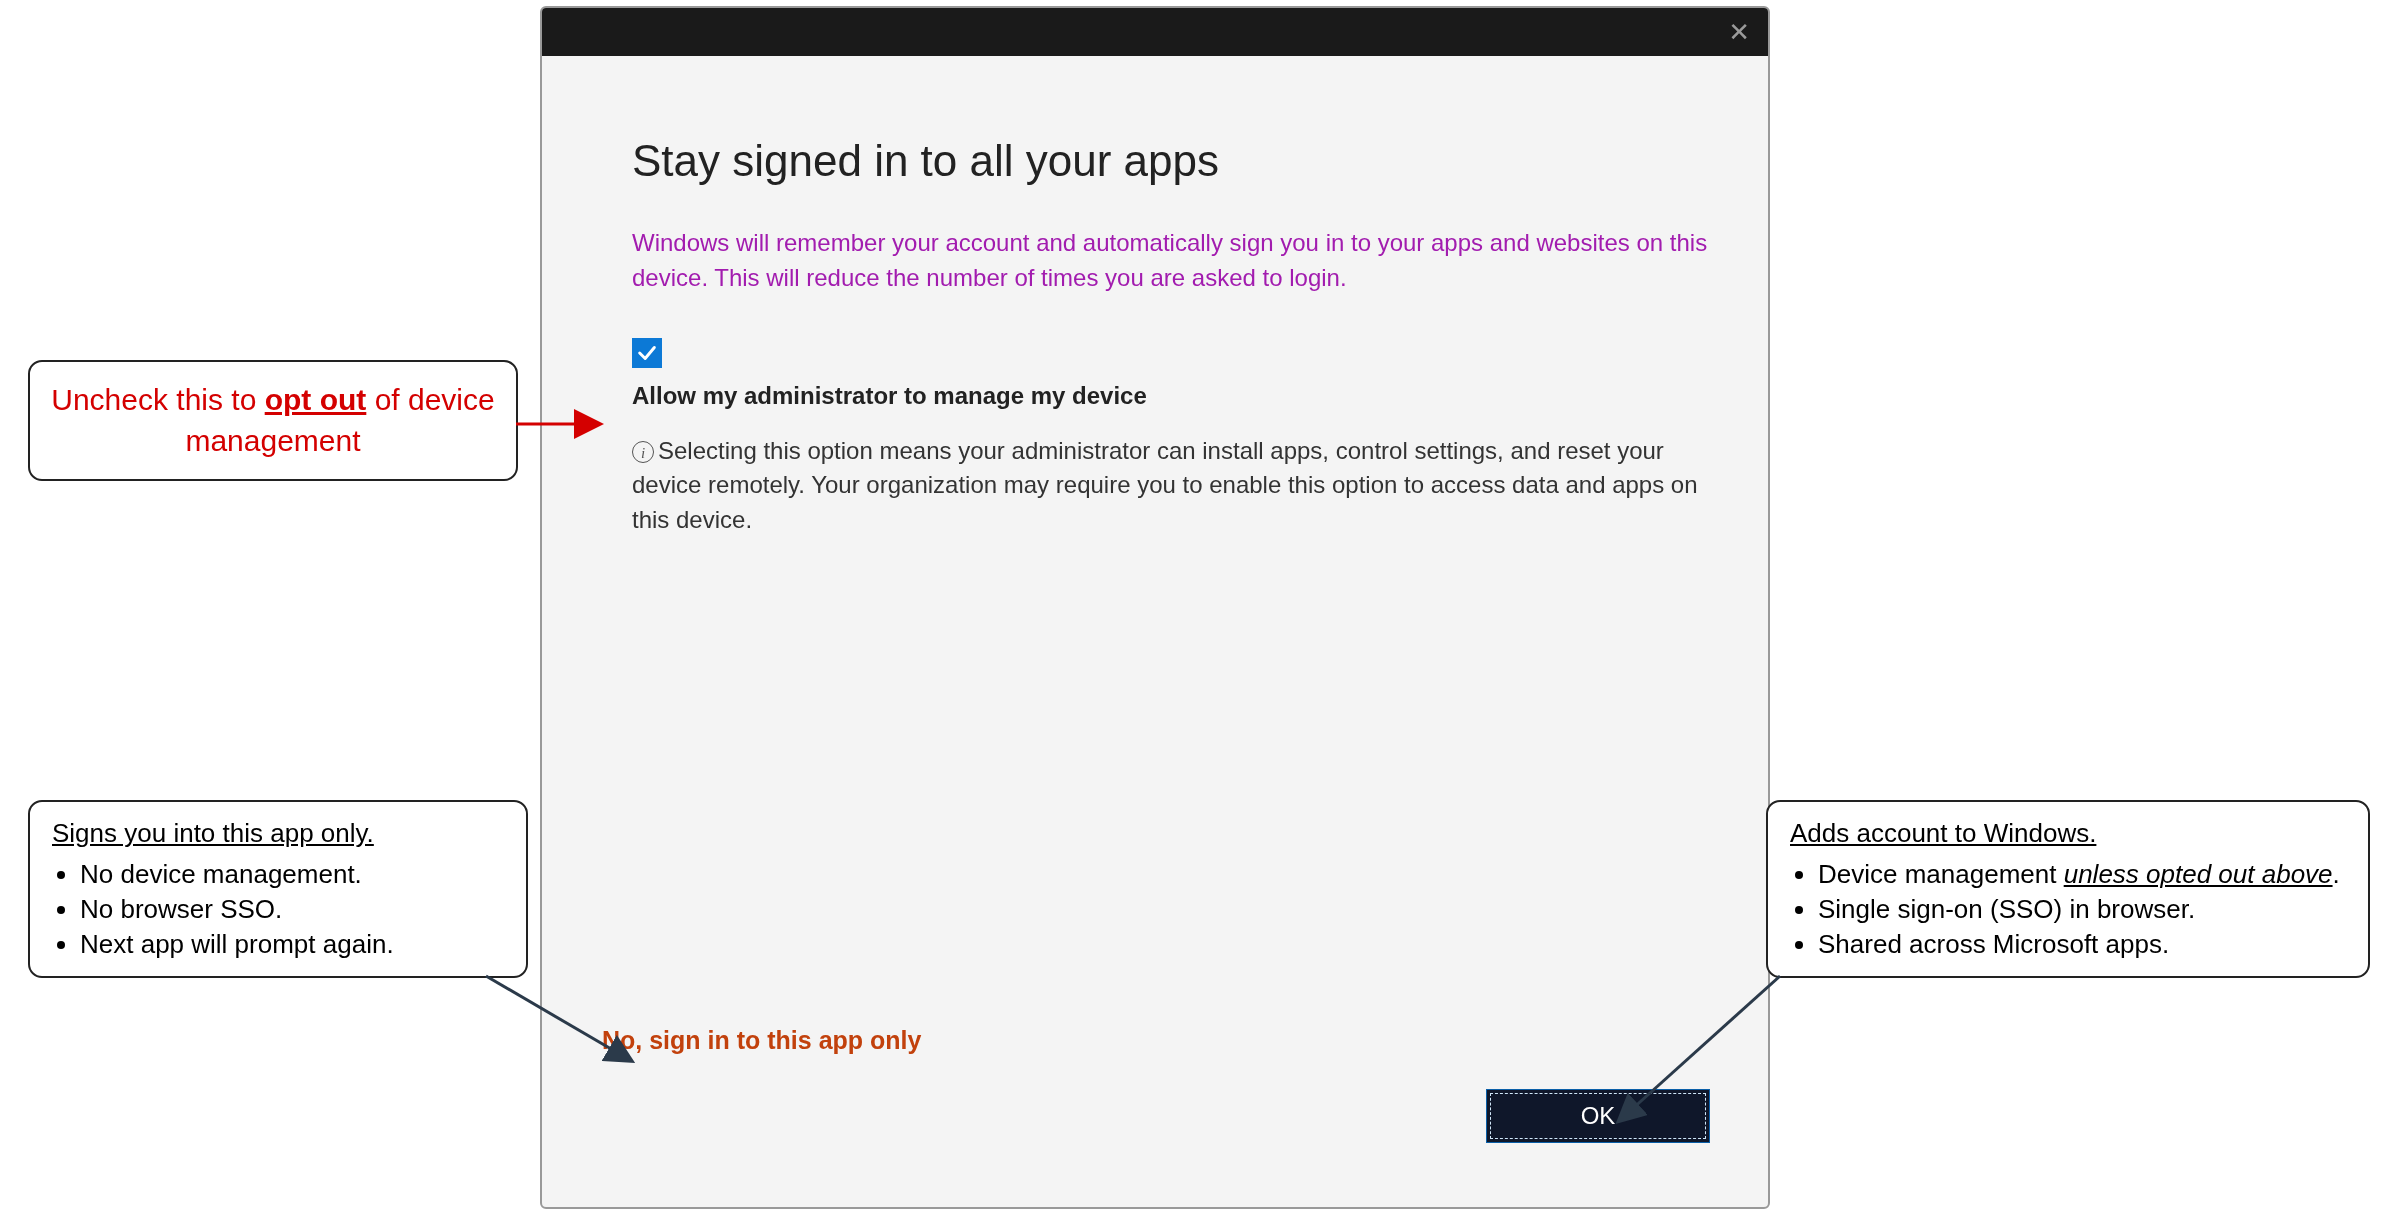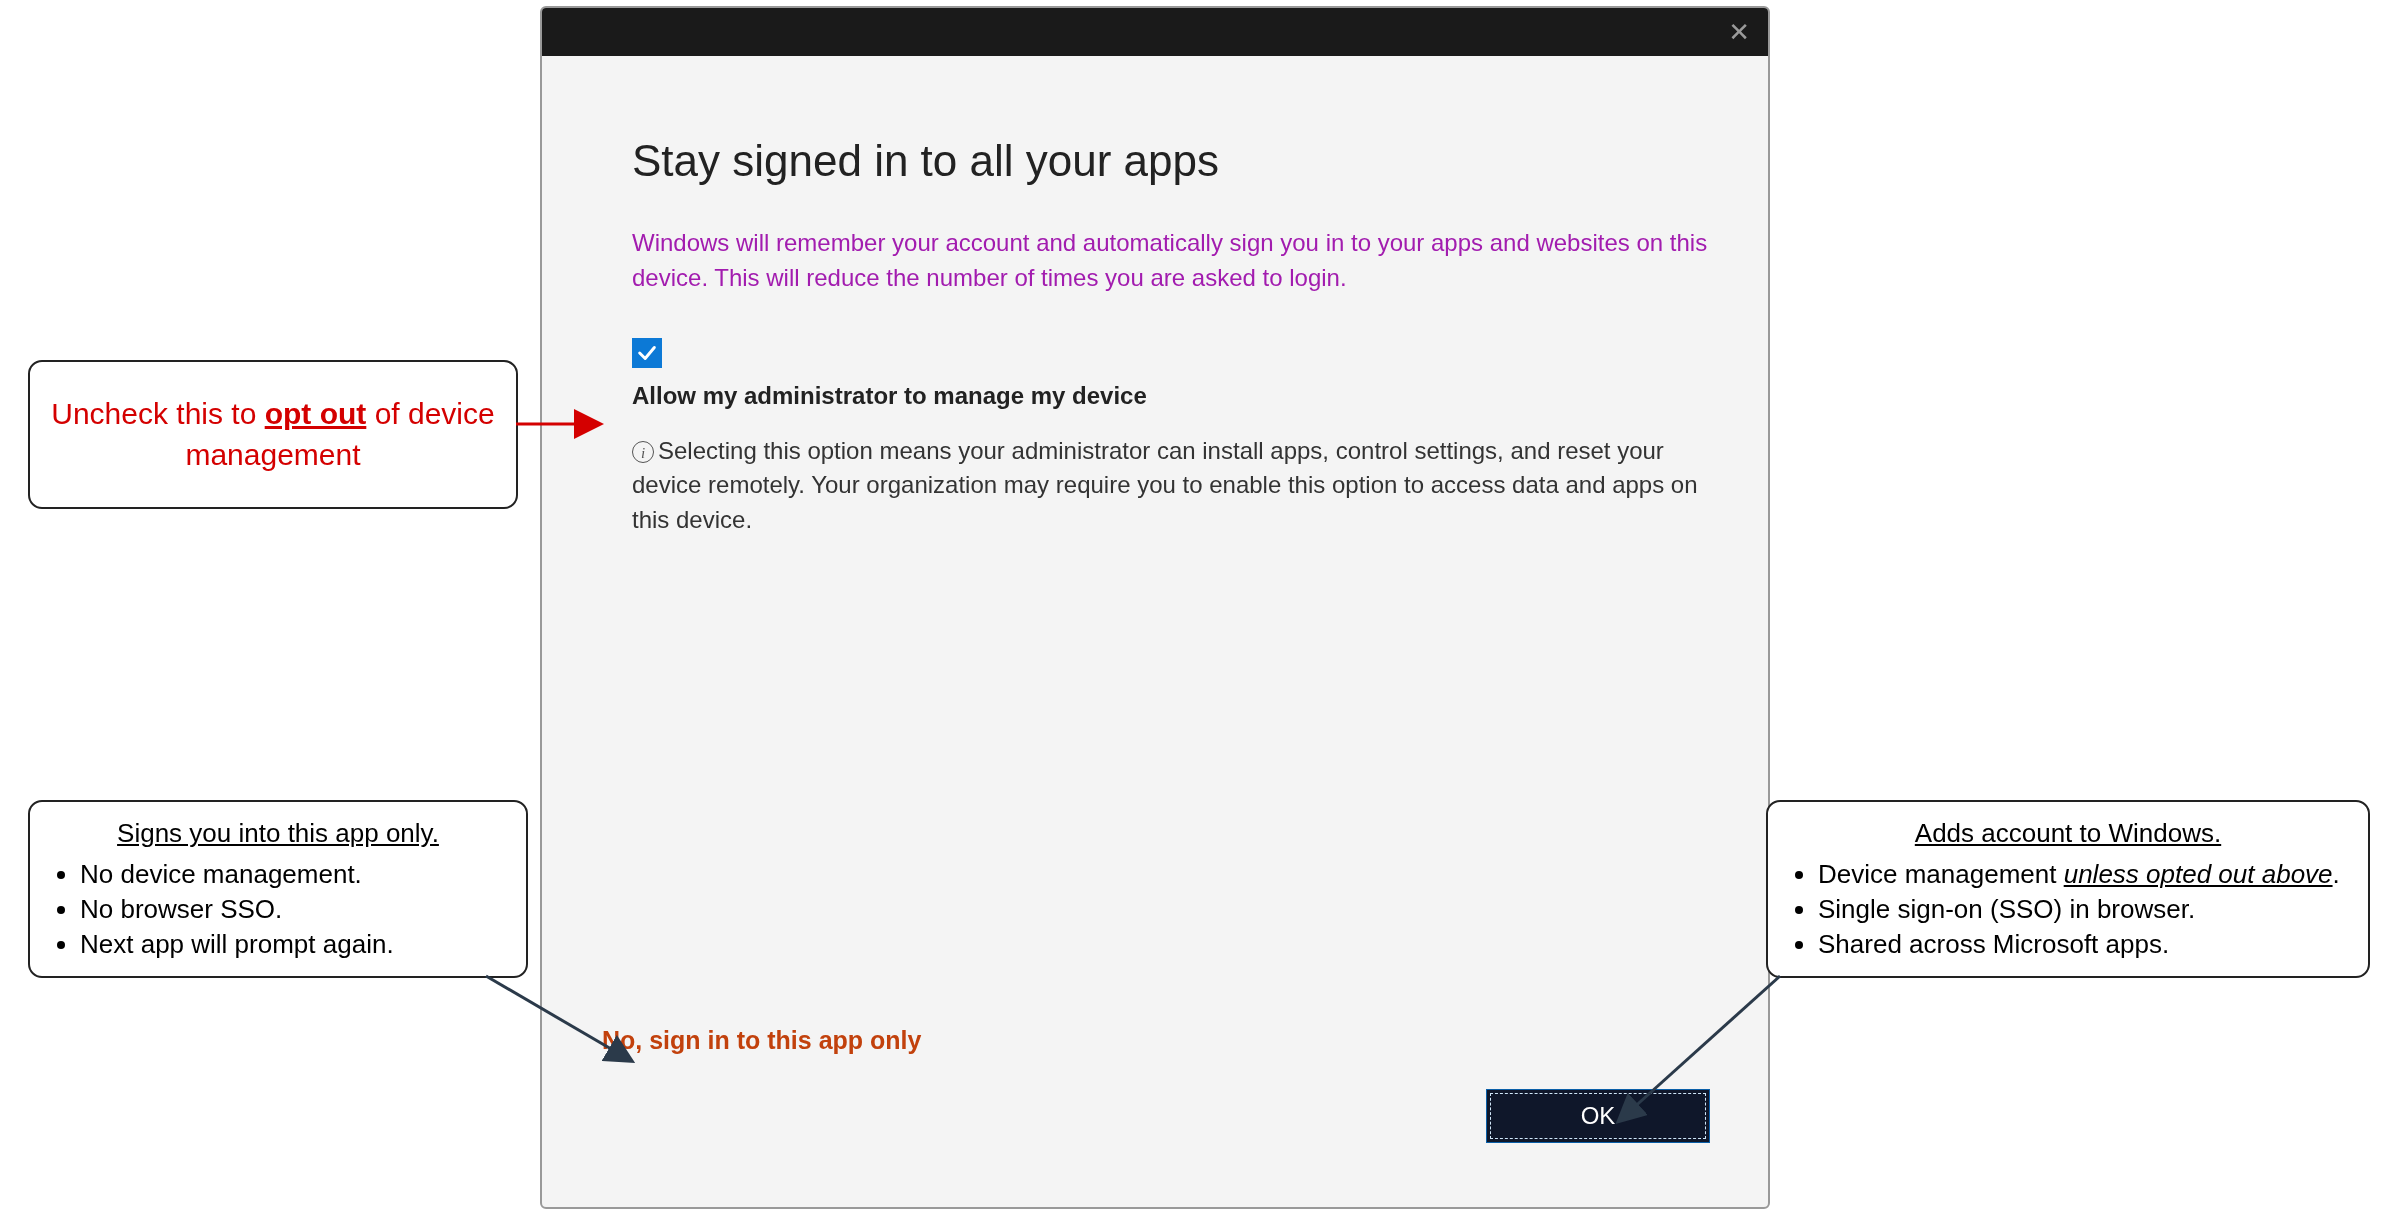--- a/index.html
+++ b/index.html
@@ -129,27 +129,27 @@
     position: absolute;
     background: #fff;
     border: 2px solid #222;
     border-radius: 14px;
     padding: 14px 22px;
     font-size: 26px;
     line-height: 1.35;
   }
   .callout ul { margin: 6px 0 0 0; padding-left: 28px; }
   .callout li { text-align: left; }
-  .callout .hd { text-decoration: underline; text-align: center; display: block; }
+  .callout .hd { text-decoration: underline; display: block; }
   .callout .em { font-style: italic; text-decoration: underline; }
 
   .co-red {
     left: 28px; top: 360px; width: 490px;
     color: #d40000; text-align: center; font-size: 30px;
-    padding: 32px 12px;
+    padding: 18px 12px;
   }
   .co-red .bold { font-weight: 700; text-decoration: underline; }
 
   .co-left {
     left: 28px; top: 800px; width: 500px;
   }
   .co-right {
     left: 1766px; top: 800px; width: 604px;
   }
 

